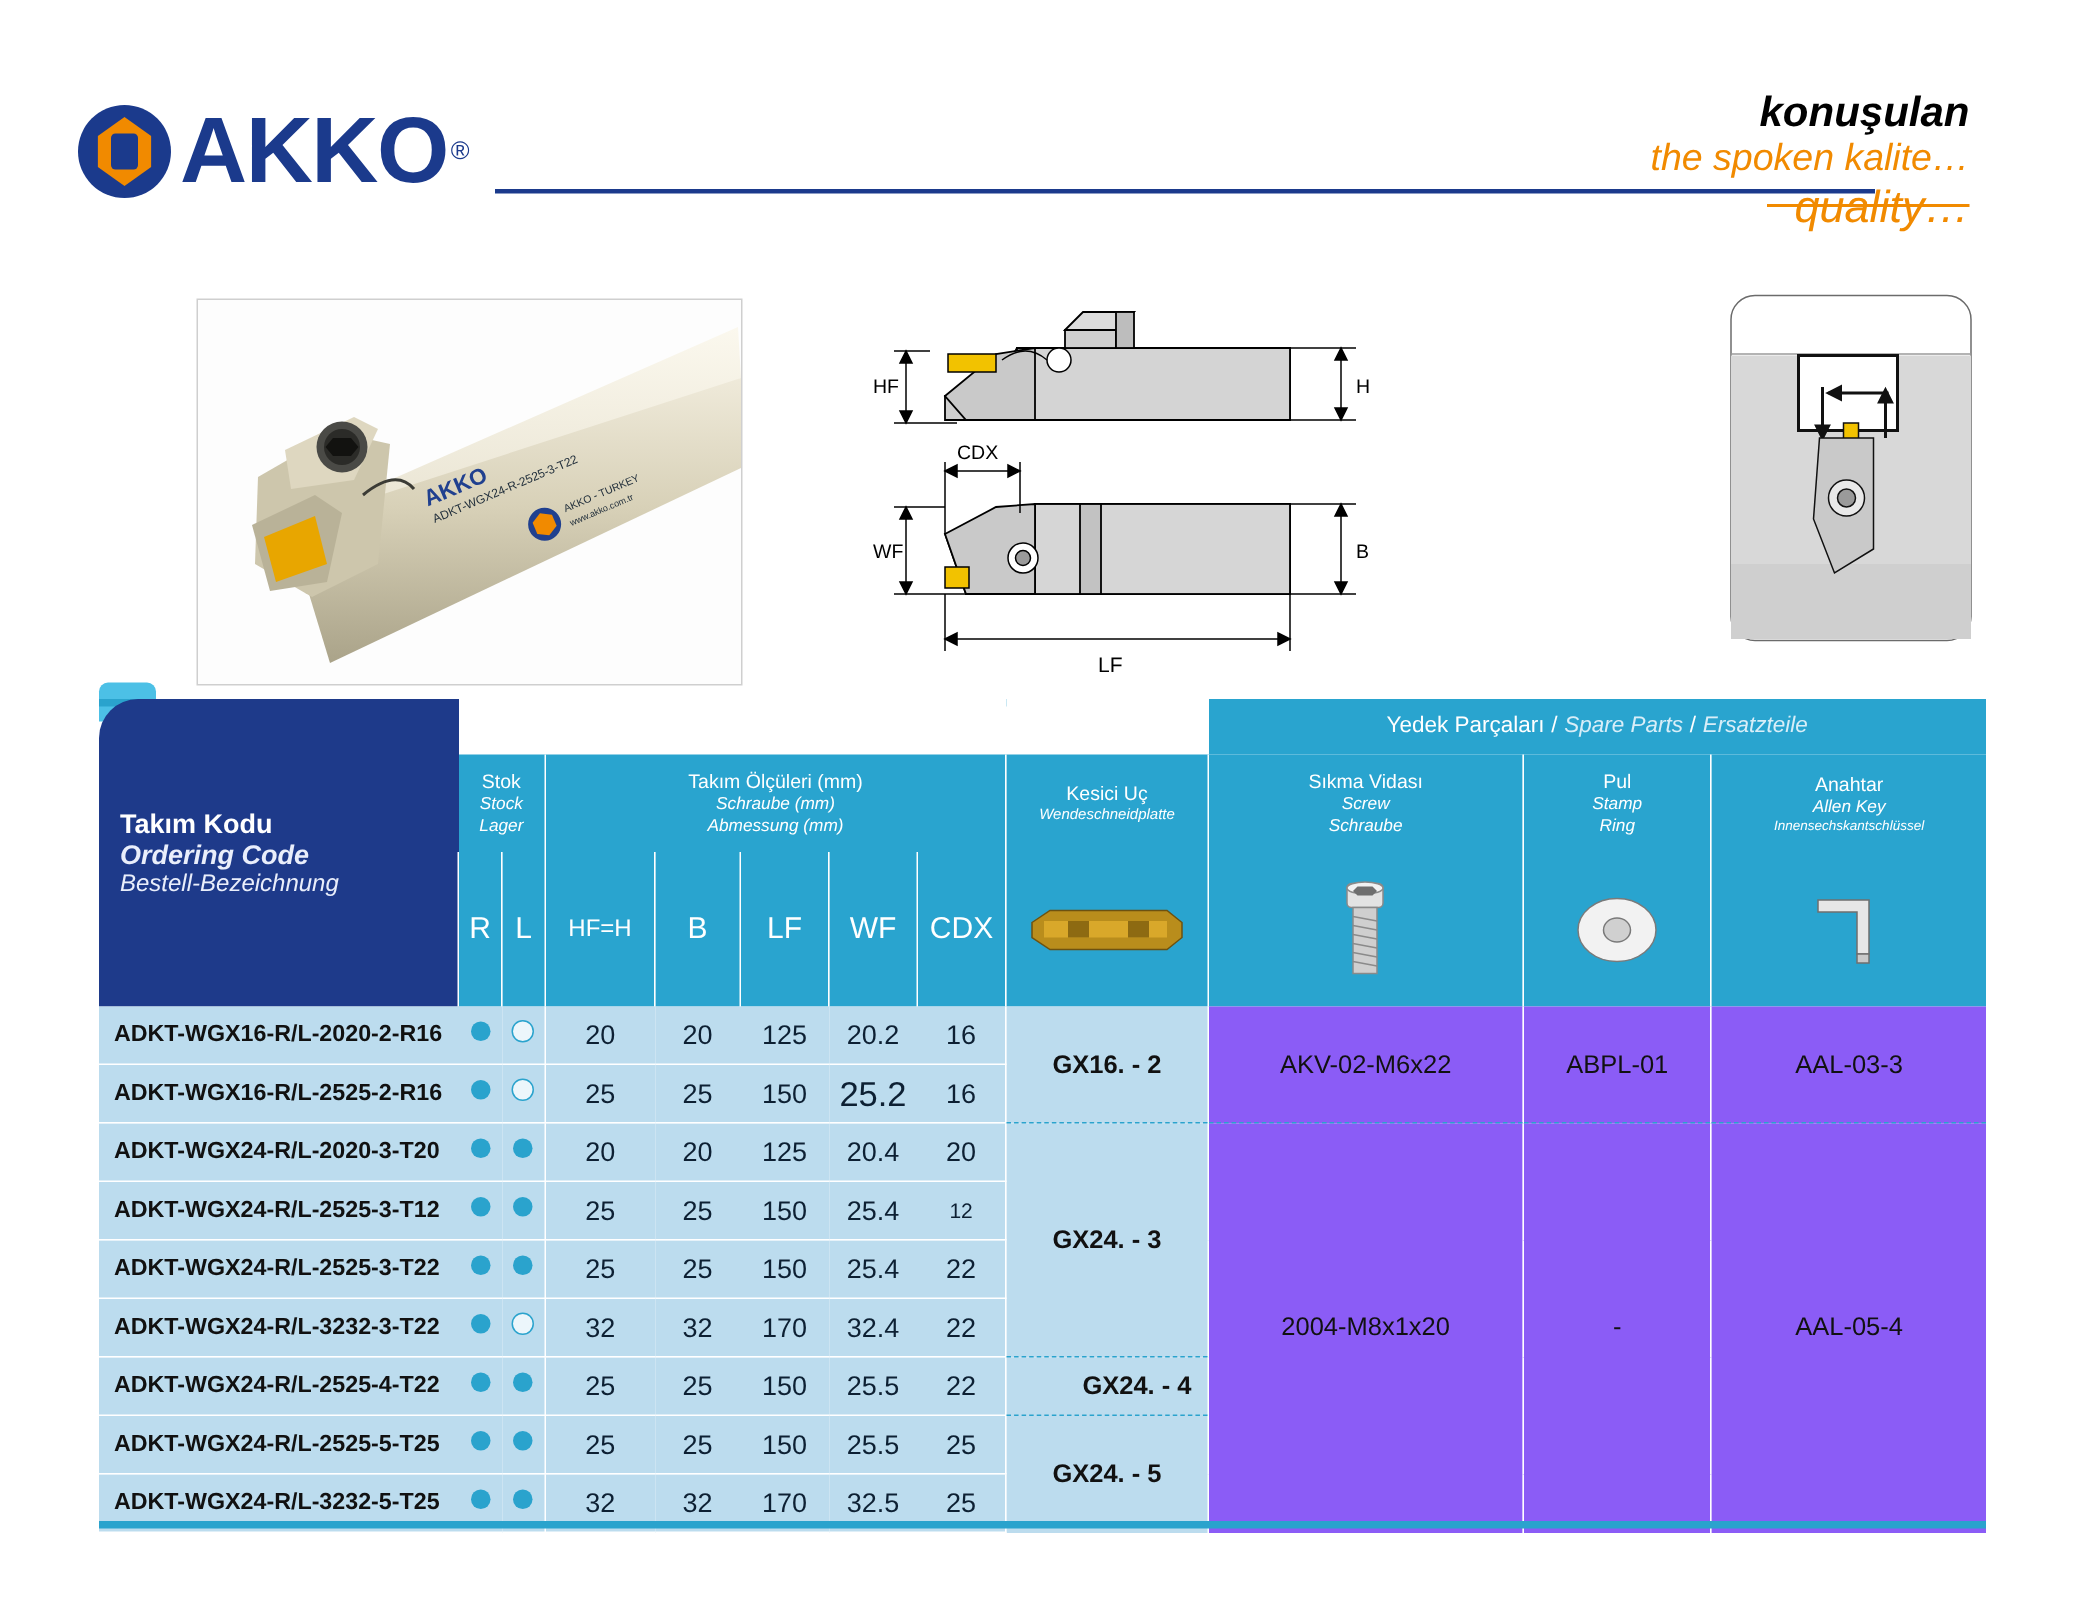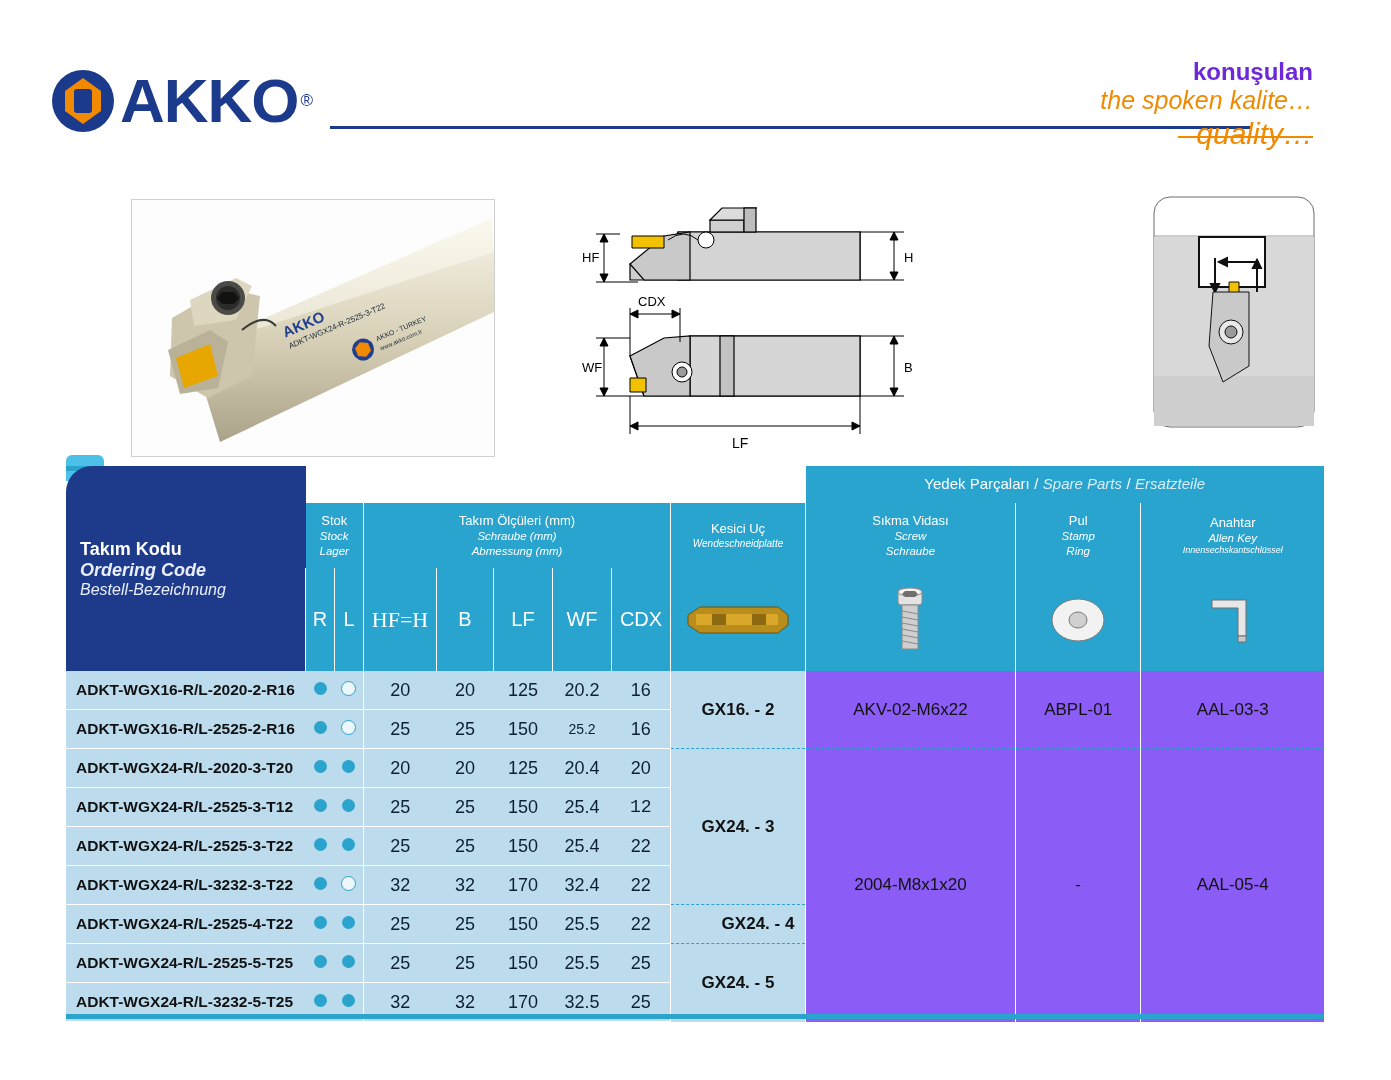--- a/index.html
+++ b/index.html
@@ -9,21 +9,21 @@
   #header{position:absolute;left:0;top:0;width:1391px;height:175px;}
   #logo-wrap{position:absolute;left:52px;top:70px;display:flex;align-items:center;}
   #logo-mark{width:62px;height:62px;border-radius:50%;background:#1b3a8c;position:relative;}
   #logo-mark:before{content:"";position:absolute;left:13px;top:8px;width:36px;height:46px;
      background:#f18a00;clip-path:polygon(50% 0%,100% 28%,100% 72%,50% 100%,0% 72%,0% 28%);}
   #logo-mark:after{content:"";position:absolute;left:22px;top:19px;width:18px;height:24px;background:#1b3a8c;border-radius:3px;}
   #logo-text{font-size:62px;font-weight:bold;color:#1b3a8c;letter-spacing:-1px;margin-left:6px;line-height:1;}
   #logo-reg{font-size:17px;color:#1b3a8c;vertical-align:super;margin-left:2px;}
   #logo-rule{position:absolute;left:330px;top:126px;width:920px;height:3px;background:#1b3a8c;}
   #slogan{position:absolute;right:78px;top:58px;text-align:right;line-height:1.18;}
-  .sl1{font-size:24px;font-weight:bold;color:#6d28d9;}
+  .sl1{font-size:28px;font-weight:bold;color:#000000;font-style:italic;}
   .sl2{font-size:25px;font-weight:bold;color:#1b3a8c;font-style:italic;}
   .sl2 span{color:#f18a00;font-weight:normal;}
   .sl3{font-size:30px;color:#f18a00;font-style:italic;}
   #slogan-rule{position:absolute;right:78px;top:136px;width:135px;height:2px;background:#f18a00;}
 
   
   #photo{position:absolute;left:131px;top:199px;width:362px;height:256px;background:#ffffff;border:1px solid #cfcfcf;overflow:hidden;}
 
   
   #diagrams{position:absolute;left:560px;top:196px;width:420px;height:260px;}
@@ -258,21 +258,21 @@
       <td class="hdr-blue tl">
         <div class="t1">Anahtar</div>
         <div class="t2">Allen Key</div>
         <div class="t3" style="font-size:9px;">Innensechskantschlüssel</div>
       </td>
     </tr>
 
     <tr>
       <td class="hdr-blue2 vsep" style="width:28px;height:100px;font-size:20px;">R</td>
       <td class="hdr-blue2 vsep rsep" style="width:28px;font-size:20px;">L</td>
-      <td class="hdr-blue2 vsep" style="width:72px;font-size:22px;font-family:Liberation Serif, serif;">HF=H</td>
+      <td class="hdr-blue2 vsep" style="width:72px;font-size:16px;">HF=H</td>
       <td class="hdr-blue2 vsep" style="width:56px;font-size:20px;">B</td>
       <td class="hdr-blue2 vsep" style="width:58px;font-size:20px;">LF</td>
       <td class="hdr-blue2 vsep" style="width:58px;font-size:20px;">WF</td>
       <td class="hdr-blue2 vsep rsep" style="width:58px;font-size:20px;">CDX</td>
       <td class="hdr-blue2 rsep">
         <svg class="ico" width="112" height="34" viewBox="0 0 112 34">
           <polygon points="6,12 18,4 96,4 106,12 106,22 96,30 18,30 6,22" fill="#b98d1c" stroke="#6d5210"></polygon>
           <polygon points="14,11 96,11 96,22 14,22" fill="#d9a82a"></polygon>
           <polygon points="30,11 44,11 44,22 30,22" fill="#8d6a12"></polygon>
           <polygon points="70,11 84,11 84,22 70,22" fill="#8d6a12"></polygon>
@@ -324,21 +324,21 @@
           <td class="plaincell rsep" rowspan="2">ABPL-01</td>
           <td class="plaincell" rowspan="2">AAL-03-3</td>
         </tr>
         <tr>
           <td class="coderow rowline" style="height: 38px;">ADKT-WGX16-R/L-2525-2-R16</td>
           <td class="cellrow rowline"><span class="dot-f"></span></td>
           <td class="cellrow rowline rsep"><span class="dot-e"></span></td>
           <td class="cellrow rowline" style="font-size: 18px;">25</td>
           <td class="cellrow rowline" style="font-size: 18px;">25</td>
           <td class="cellrow rowline" style="font-size: 18px;">150</td>
-          <td class="cellrow rowline" style="font-size: 14px;">25.2</td>
+          <td class="cellrow rowline" style="font-size: 23px;">25.2</td>
           <td class="cellrow rowline rsep" style="font-size: 18px;">16</td>
         </tr>
         <tr>
           <td class="coderow rowline dash-top" style="height: 38px;">ADKT-WGX24-R/L-2020-3-T20</td>
           <td class="cellrow rowline dash-top"><span class="dot-f"></span></td>
           <td class="cellrow rowline rsep dash-top"><span class="dot-f"></span></td>
           <td class="cellrow rowline dash-top" style="font-size: 18px;">20</td>
           <td class="cellrow rowline dash-top" style="font-size: 18px;">20</td>
           <td class="cellrow rowline dash-top" style="font-size: 18px;">125</td>
           <td class="cellrow rowline dash-top" style="font-size: 18px;">20.4</td>
@@ -349,21 +349,21 @@
           <td class="plaincell" rowspan="7" style="border-top: 1.6px dashed rgb(42, 163, 205);">AAL-05-4</td>
         </tr>
         <tr>
           <td class="coderow rowline" style="height: 38px;">ADKT-WGX24-R/L-2525-3-T12</td>
           <td class="cellrow rowline"><span class="dot-f"></span></td>
           <td class="cellrow rowline rsep"><span class="dot-f"></span></td>
           <td class="cellrow rowline" style="font-size: 18px;">25</td>
           <td class="cellrow rowline" style="font-size: 18px;">25</td>
           <td class="cellrow rowline" style="font-size: 18px;">150</td>
           <td class="cellrow rowline" style="font-size: 18px;">25.4</td>
-          <td class="cellrow rowline rsep" style="font-size: 18px; font-family: Liberation Mono, monospace;">12</td>
+          <td class="cellrow rowline rsep" style="font-size: 14px;">12</td>
         </tr>
         <tr>
           <td class="coderow rowline" style="height: 38px;">ADKT-WGX24-R/L-2525-3-T22</td>
           <td class="cellrow rowline"><span class="dot-f"></span></td>
           <td class="cellrow rowline rsep"><span class="dot-f"></span></td>
           <td class="cellrow rowline" style="font-size: 18px;">25</td>
           <td class="cellrow rowline" style="font-size: 18px;">25</td>
           <td class="cellrow rowline" style="font-size: 18px;">150</td>
           <td class="cellrow rowline" style="font-size: 18px;">25.4</td>
           <td class="cellrow rowline rsep" style="font-size: 18px;">22</td>

